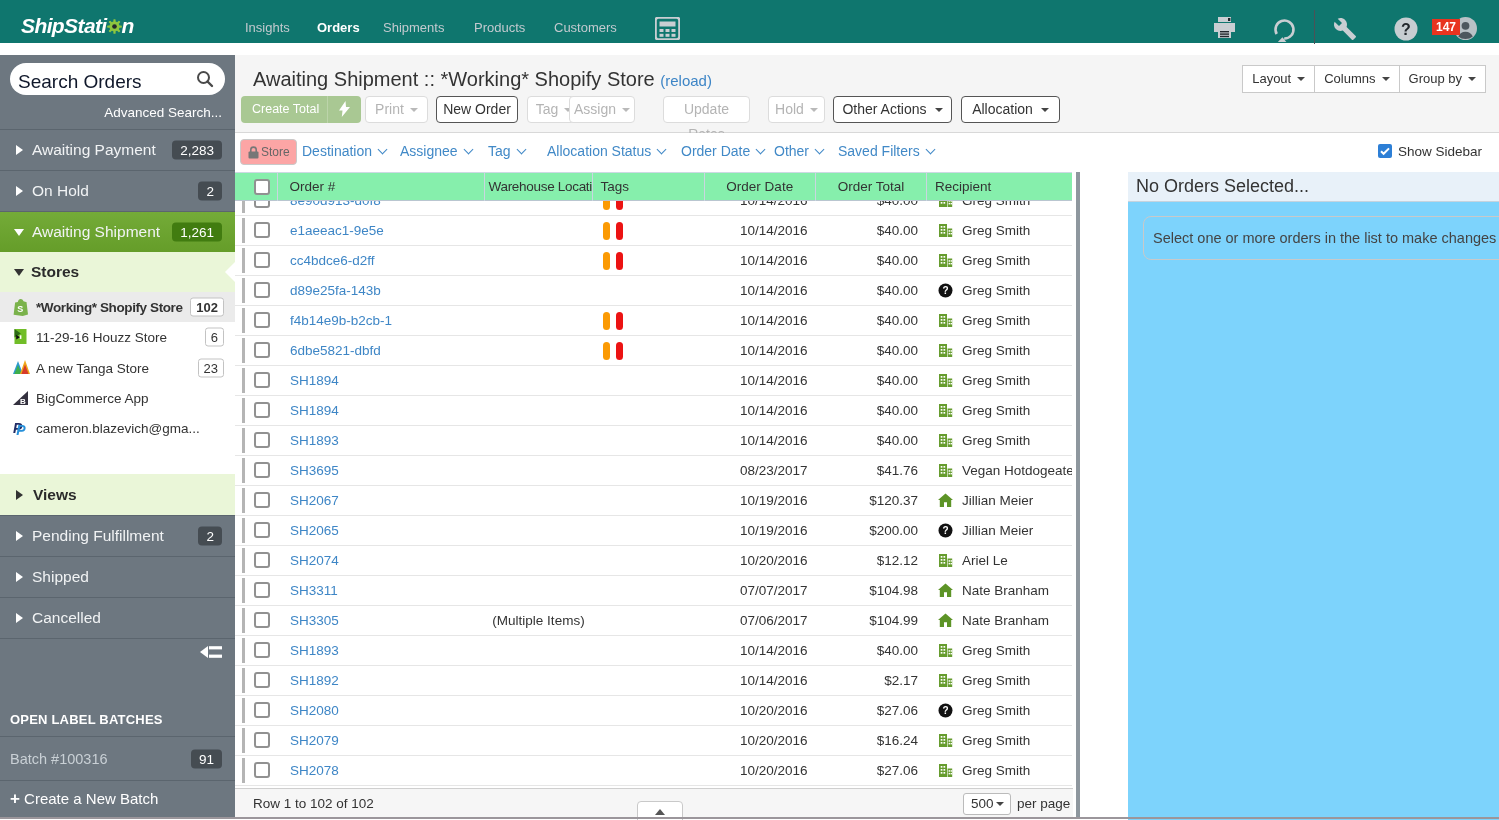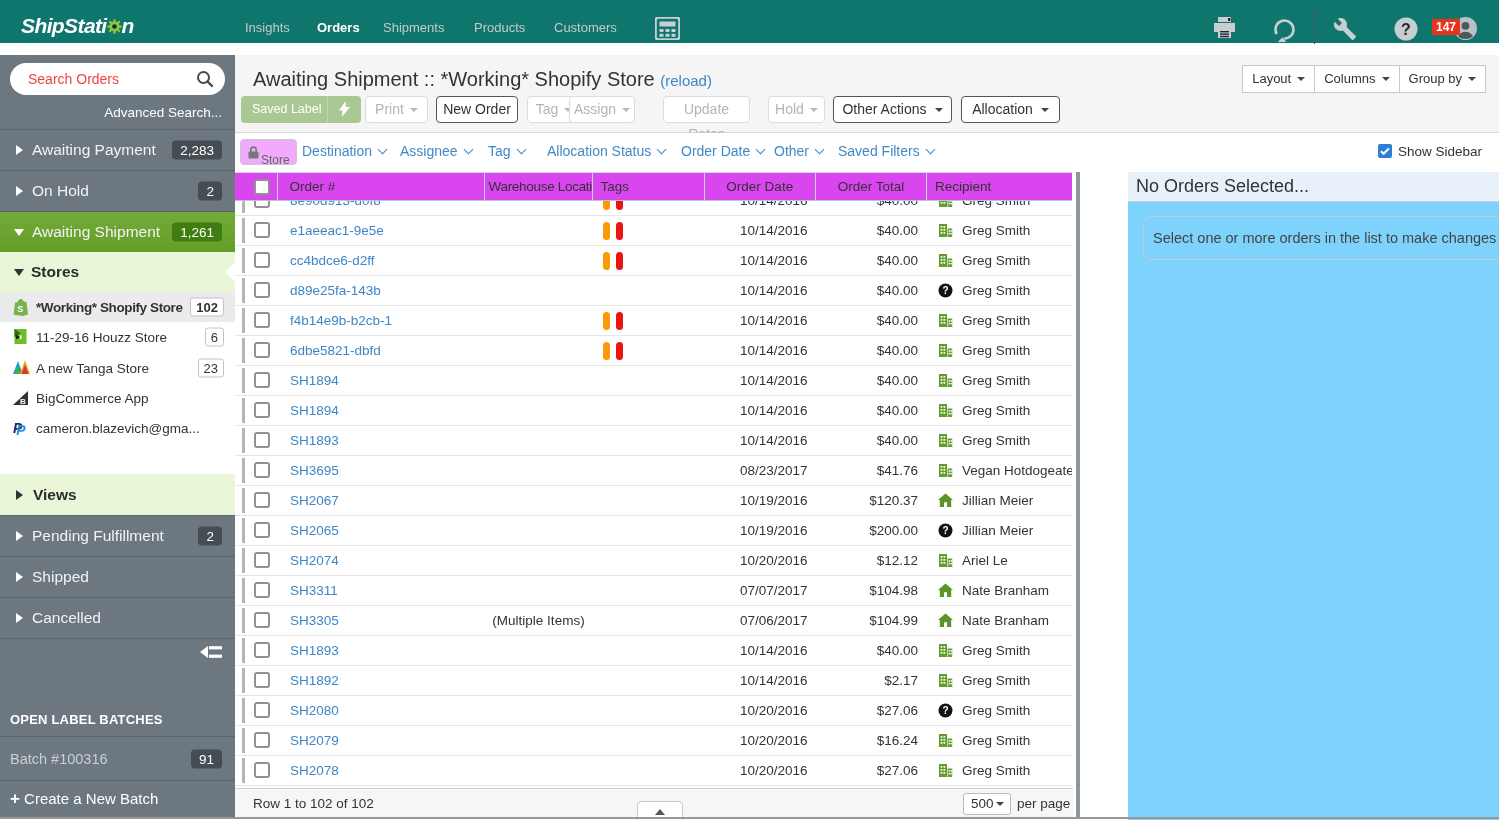--- a/index.html
+++ b/index.html
@@ -5,21 +5,21 @@
 
 #nav{position:absolute;left:0;top:0;width:1499px;height:43px;background:#0f766e}
 #logo{position:absolute;left:21px;top:14px;font-style:italic;font-weight:bold;font-size:21px;color:#fff;letter-spacing:-0.6px;white-space:nowrap}
 #logo svg{vertical-align:-2px;margin:0 -1px}
 .nitem{position:absolute;top:0;height:55px;line-height:55px;color:#c3cacf;font-size:13px}
 .nitem.sel{color:#fff;font-weight:bold}
 .nico{position:absolute;top:17px}
 
 #side{position:absolute;left:0;top:55px;width:235px;height:762px;background:#6d7780;overflow:hidden}
 #search{position:absolute;left:10px;top:8px;width:215px;height:32px;background:#fff;border-radius:16px}
-#search .ph{position:absolute;left:18px;top:8px;font-size:14px;color:#ef4444}
+#search .ph{position:absolute;left:8px;top:8px;font-size:19px;color:#0f172a}
 #search svg{position:absolute;right:9px;top:5px}
 #advs{position:absolute;right:13px;top:50px;font-size:13.5px;color:#fff}
 .snav{position:absolute;left:0;width:235px;border-top:1px solid #5b656e;color:#f1f3f4;font-size:15.5px}
 .snav .lbl{position:absolute;left:32px;top:50%;transform:translateY(-50%)}
 .snav .bdg{position:absolute;right:13px;top:50%;transform:translateY(-50%);background:#454c52;color:#fff;font-size:13.5px;border-radius:4px;padding:2px 8px;min-width:14px;text-align:center}
 .tri-r{position:absolute;left:16px;top:50%;margin-top:-5px;width:0;height:0;border-left:7px solid #fff;border-top:5px solid transparent;border-bottom:5px solid transparent}
 .tri-d{position:absolute;left:14px;top:50%;margin-top:-3px;width:0;height:0;border-top:7px solid #fff;border-left:5px solid transparent;border-right:5px solid transparent}
 .tri-dd{border-top-color:#333}
 .tri-rd{border-left-color:#333}
 #asel{background:linear-gradient(#74ab38,#659d29)}
@@ -52,28 +52,28 @@
 #toolbar{position:absolute;left:0px;top:41px;height:27px;width:1264px}
 .tbtn{position:absolute;top:0;height:27px;border-radius:4px;font-size:14px;line-height:25px;text-align:center;background:#fff}
 .tbtn.dis{border:1px solid #dcdcdc;color:#b4b4b4}
 .tbtn.en{border:1px solid #555;color:#333}
 #createlabel{position:absolute;top:0;left:6px;width:120px;height:27px;background:#a9c893;border-radius:4px;color:#fff;font-size:12.5px;line-height:27px}
 #createlabel .txt{position:absolute;left:11px}
 #createlabel .sep{position:absolute;right:33px;top:0;width:1px;height:27px;background:#bcd4aa}
 #createlabel svg{position:absolute;right:11px;top:5px}
 
 #filterbar{position:absolute;left:235px;top:133px;width:1264px;height:39px;background:#fff}
-#storebtn{position:absolute;left:5px;top:6px;height:26px;border:1px solid #c9c9c9;background:#f0abfc;border-radius:4px;color:#666;font-size:12px;line-height:24px;padding:8px 6px 0 20px}
+#storebtn{position:absolute;left:5px;top:6px;height:26px;border:1px solid #c9c9c9;background:#fca5a5;border-radius:4px;color:#666;font-size:12px;line-height:24px;padding:0 6px 0 20px}
 #storebtn svg{position:absolute;left:7px;top:6px}
 .flink{position:absolute;top:10px;font-size:14px;color:#4189c7;white-space:nowrap}
 .chev{display:inline-block;width:7px;height:7px;border-right:1.6px solid #4189c7;border-bottom:1.6px solid #4189c7;transform:rotate(45deg);margin-left:7px;vertical-align:3px}
 #showsb{position:absolute;right:17px;top:11px;font-size:13.5px;color:#333}
 #showsb svg{vertical-align:-2px;margin-right:6px}
 
-#ghead{position:absolute;left:235px;top:172px;width:837px;height:29px;background:#d946ef;border-top:1px solid #cdd9e3;border-bottom:1px solid #b9c6d0;font-size:13.5px;color:#333}
+#ghead{position:absolute;left:235px;top:172px;width:837px;height:29px;background:#86efac;border-top:1px solid #cdd9e3;border-bottom:1px solid #b9c6d0;font-size:13.5px;color:#333}
 .hc{position:absolute;top:0;height:28px;line-height:28px;border-right:1px solid #c9d6e0;overflow:hidden;white-space:nowrap}
 #ghead .cb{position:absolute;left:19px;top:6px}
 .cb{display:inline-block;width:16px;height:16px;border:2px solid #919191;border-radius:3px;background:#fff}
 #gbody{position:absolute;left:235px;top:201px;width:837px;height:587px;overflow:hidden;background:#fff}
 .trow{position:relative;height:30px;border-bottom:1px solid #e6e6e6;font-size:13.5px;color:#333}
 .trow.first{margin-top:-15px}
 .lstrip{position:absolute;left:7px;top:2px;bottom:2px;width:3px;background:#b5b5b5}
 .trow .cb{position:absolute;left:19px;top:6px}
 .c-ord{position:absolute;left:55px;top:0;line-height:29px;color:#3e86c6}
 .c-wh{position:absolute;left:249.5px;width:108px;top:0;line-height:29px;text-align:center}
@@ -274,21 +274,21 @@
 </div>
 <div id="titlebar">
   <div id="viewgrp">
       <span class="vb">Layout<span class="car"></span></span>
       <span class="vb">Columns<span class="car"></span></span>
       <span class="vb">Group by<span class="car"></span></span>
     </div>
   <div id="h1">Awaiting Shipment :: *Working* Shopify Store <span class="rel">(reload)</span></div>
   <div id="toolbar">
     <div id="createlabel">
-        <span class="txt">Saved Label</span>
+        <span class="txt">Create Total</span>
         <span class="sep"></span>
         <svg width="11" height="16" viewBox="0 0 11 16">
           <path d="M6.5 0L0 9.5h3.5L2.8 16 11 6h-4z" fill="#fff"></path>
         </svg>
       </div>
     <div class="tbtn dis" style="left:130px;width:63px">Print<span class="car lt"></span></div>
     <div class="tbtn en" style="left:201px;width:82px">New Order</div>
     <div class="tbtn dis" style="left:292px;width:54px">Tag<span class="car lt"></span></div>
     <div class="tbtn dis" style="left:334px;width:66px">Assign<span class="car lt"></span></div>
     <div class="tbtn dis" style="left:428px;width:87px">Update Rates</div>

